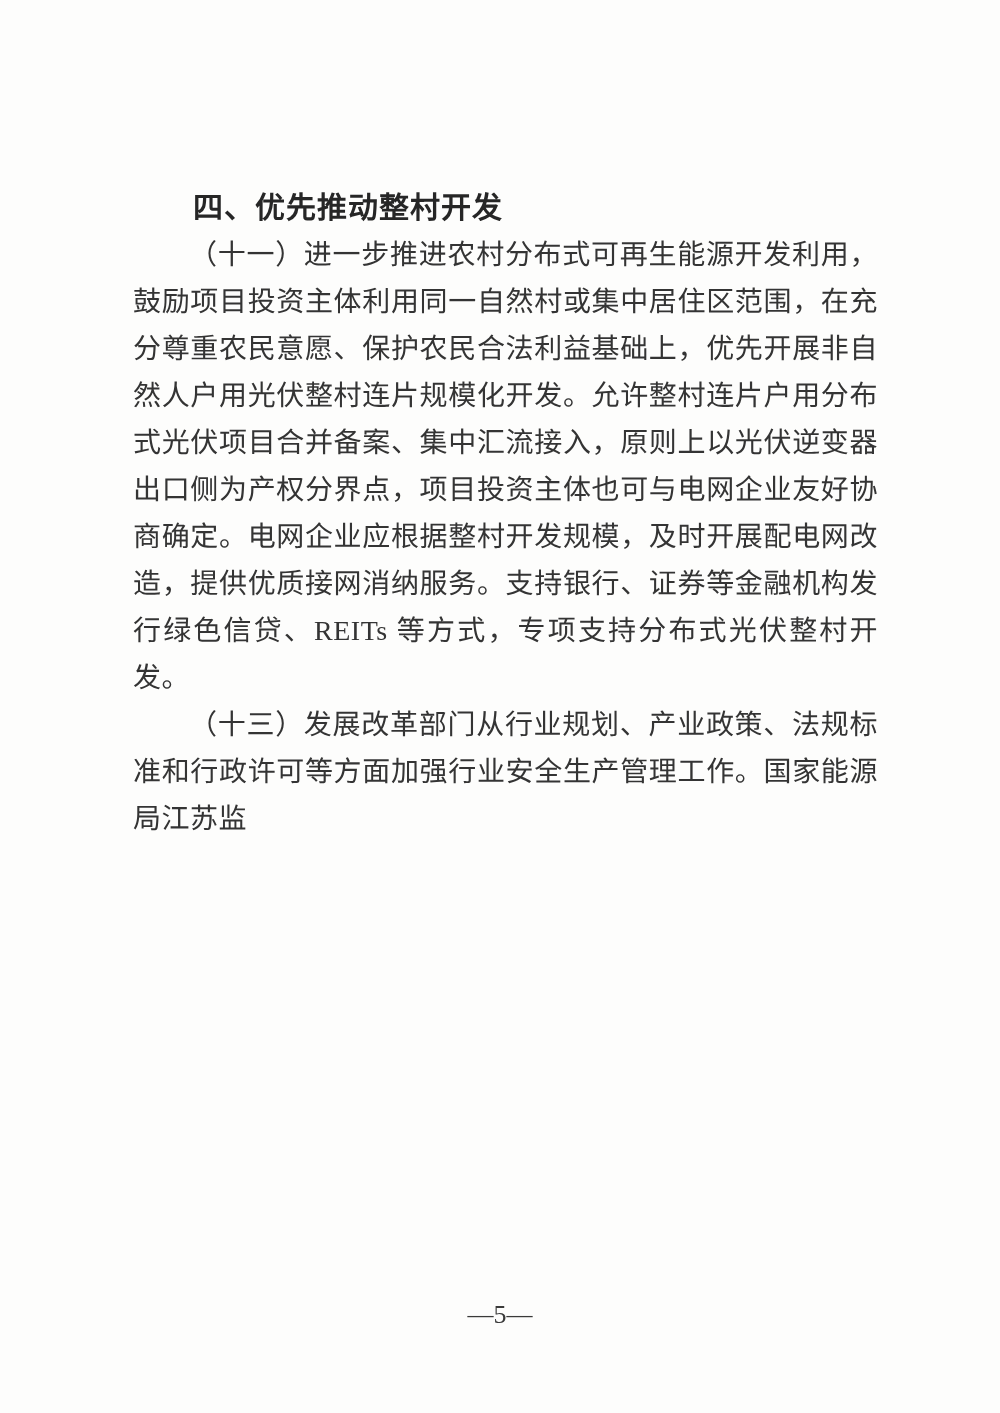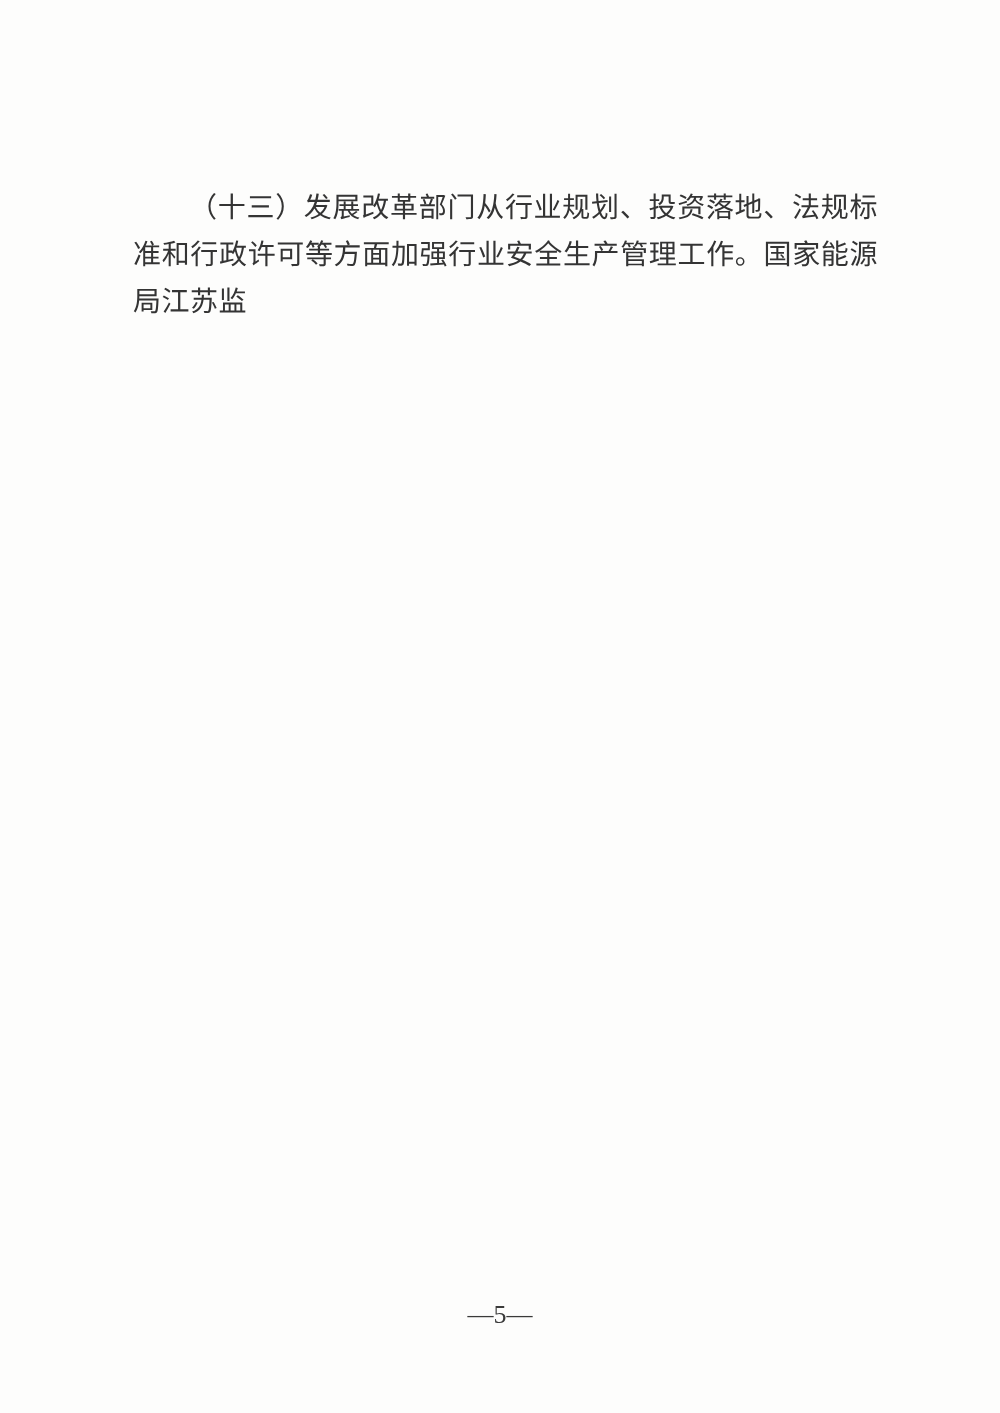--- a/index.html
+++ b/index.html
@@ -53,16 +53,18 @@
     font-size: 26px;
     line-height: 34px;
     color: #3a3a3a;
   }
 </style>
 </head>
 <body>
 
 <div class="page">
   <div class="doc-body">
-      <p class="para">（十三）发展改革部门从行业规划、投资落地、法规标准和行政许可等方面加强行业安全生产管理工作。国家能源局江苏监</p>
+      <h2 class="heading">四、优先推动整村开发</h2>
+      <p class="para">（十一）进一步推进农村分布式可再生能源开发利用，鼓励项目投资主体利用同一自然村或集中居住区范围，在充分尊重农民意愿、保护农民合法利益基础上，优先开展非自然人户用光伏整村连片规模化开发。允许整村连片户用分布式光伏项目合并备案、集中汇流接入，原则上以光伏逆变器出口侧为产权分界点，项目投资主体也可与电网企业友好协商确定。电网企业应根据整村开发规模，及时开展配电网改造，提供优质接网消纳服务。支持银行、证券等金融机构发行绿色信贷、REITs 等方式，专项支持分布式光伏整村开发。</p>
+      <p class="para">（十三）发展改革部门从行业规划、产业政策、法规标准和行政许可等方面加强行业安全生产管理工作。国家能源局江苏监</p>
     </div>
   <div class="page-number">—5—</div>
 </div>
 
 </body></html>

